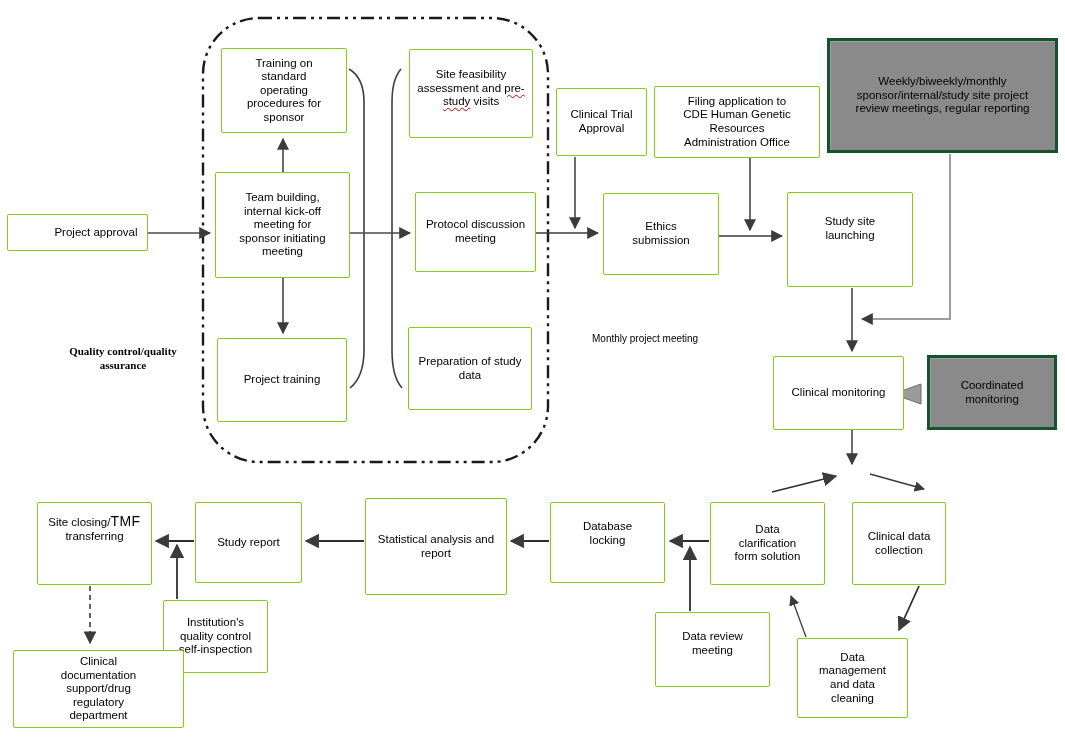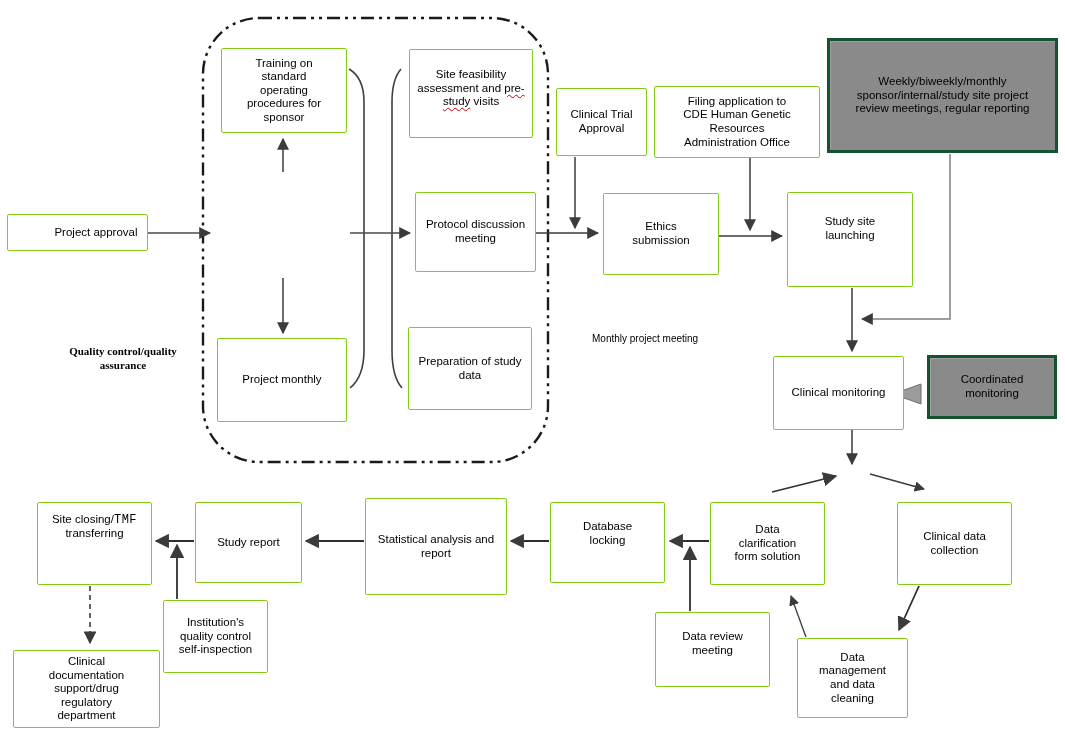--- a/index.html
+++ b/index.html
@@ -14,21 +14,21 @@
     font-size:11.5px;line-height:1.18;padding:2px 6px;
   }
   .node span{white-space:pre-line;}
   .blue{background:#ffffff;border:1px solid #84cc16;border-radius:2px;}
   .gray{background:#8a8a8a;border:3px solid #14532d;box-shadow:inset 1px 1px 0 #9e9e9e;}
   .annotation{position:absolute;z-index:2;font-size:10px;}
   .qc{
     font-family:"Liberation Serif",serif;font-weight:bold;font-size:11px;line-height:1.25;
     text-align:center;width:128px;
   }
-  .tmf{font-family:Liberation Mono, monospace;font-size:12px;letter-spacing:.5px;}
+  .tmf{font-family:Liberation Sans, sans-serif;font-size:14px;letter-spacing:.5px;}
   .sp-err{text-decoration:underline wavy #cc0000 1px;text-underline-offset:2px;}
   .inline-wrap{display:inline;white-space:normal;}
 </style>
 </head>
 <body>
 
 <div id="canvas">
 
   <svg id="connectors" viewBox="0 0 1065 743" xmlns="http://www.w3.org/2000/svg">
     <defs>
@@ -73,23 +73,30 @@
   </div>
 
   <div class="node blue" style="left:221px;top:48px;width:126px;height:85px;">
     <span>Training on
 standard
 operating
 procedures for
 sponsor</span>
   </div>
 
+  <div class="node blue" style="left:215px;top:172px;width:135px;height:106px;">
+    <span>Team building,
+internal kick-off
+meeting for
+sponsor initiating
+meeting</span>
+  </div>
 
   <div class="node blue" style="left:217px;top:338px;width:130px;height:84px;">
-    <span>Project monthly</span>
+    <span>Project training</span>
   </div>
 
   <div class="node blue" style="left:409px;top:49px;width:124px;height:89px;align-items:flex-start;padding-top:18px;">
     <span class="inline-wrap"><span class="inline-wrap">Site feasibility assessment and </span><span class="inline-wrap sp-err">pre-study</span><span class="inline-wrap"> visits</span></span>
   </div>
 
   <div class="node blue" style="left:415px;top:192px;width:121px;height:80px;">
     <span>Protocol discussion meeting</span>
   </div>
 
@@ -119,21 +126,21 @@
   </div>
 
   <div class="node blue" style="left:787px;top:192px;width:126px;height:95px;padding:2px 16px 24px;">
     <span>Study site launching</span>
   </div>
 
   <div class="node blue" style="left:773px;top:356px;width:131px;height:74px;padding:2px 14px;">
     <span>Clinical monitoring</span>
   </div>
 
-  <div class="node gray" style="left:927px;top:355px;width:130px;height:64px;">
+  <div class="node gray" style="left:927px;top:355px;width:130px;height:75px;">
     <span>Coordinated monitoring</span>
   </div>
 
   <div class="node blue" style="left:37px;top:502px;width:115px;height:83px;align-items:flex-start;padding-top:10px;">
     <span class="inline-wrap"><span class="inline-wrap">Site closing/</span><span class="inline-wrap tmf">TMF</span><span class="inline-wrap"> transferring</span></span>
   </div>
 
   <div class="node blue" style="left:195px;top:502px;width:107px;height:81px;">
     <span>Study report</span>
   </div>
@@ -145,29 +152,29 @@
   <div class="node blue" style="left:550px;top:502px;width:115px;height:81px;padding:2px 14px 20px;">
     <span>Database locking</span>
   </div>
 
   <div class="node blue" style="left:710px;top:502px;width:115px;height:83px;">
     <span>Data
 clarification
 form solution</span>
   </div>
 
-  <div class="node blue" style="left:852px;top:502px;width:115px;height:83px;padding:2px 14px;margin-left:45px;">
+  <div class="node blue" style="left:852px;top:502px;width:94px;height:83px;padding:2px 14px;">
     <span>Clinical data collection</span>
   </div>
 
   <div class="node blue" style="left:163px;top:600px;width:105px;height:73px;">
     <span>Institution's quality control self-inspection</span>
   </div>
 
-  <div class="node blue" style="left:13px;top:650px;width:147px;height:78px;">
+  <div class="node blue" style="left:13px;top:650px;width:171px;height:78px;">
     <span>Clinical
 documentation
 support/drug
 regulatory
 department</span>
   </div>
 
   <div class="node blue" style="left:655px;top:612px;width:115px;height:75px;padding:2px 14px 14px;">
     <span>Data review meeting</span>
   </div>

